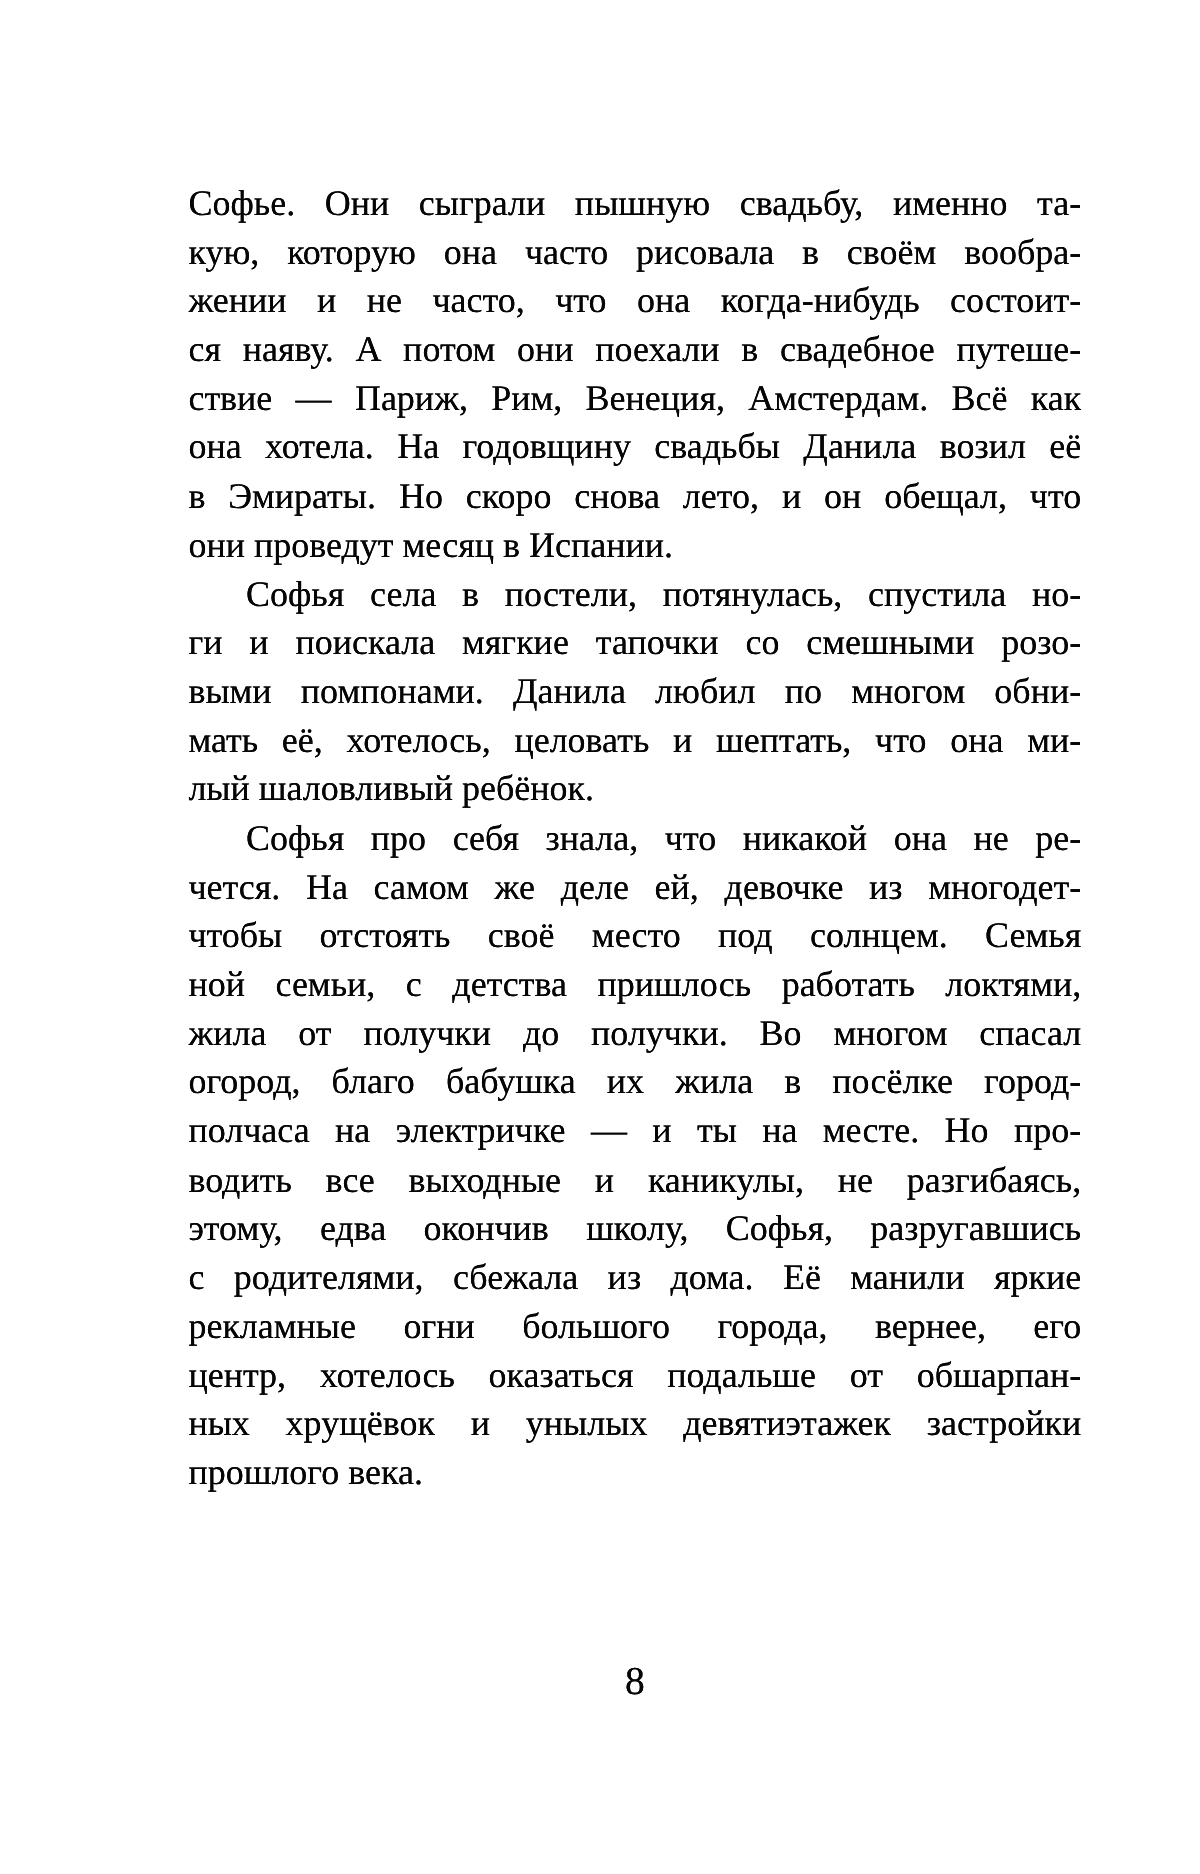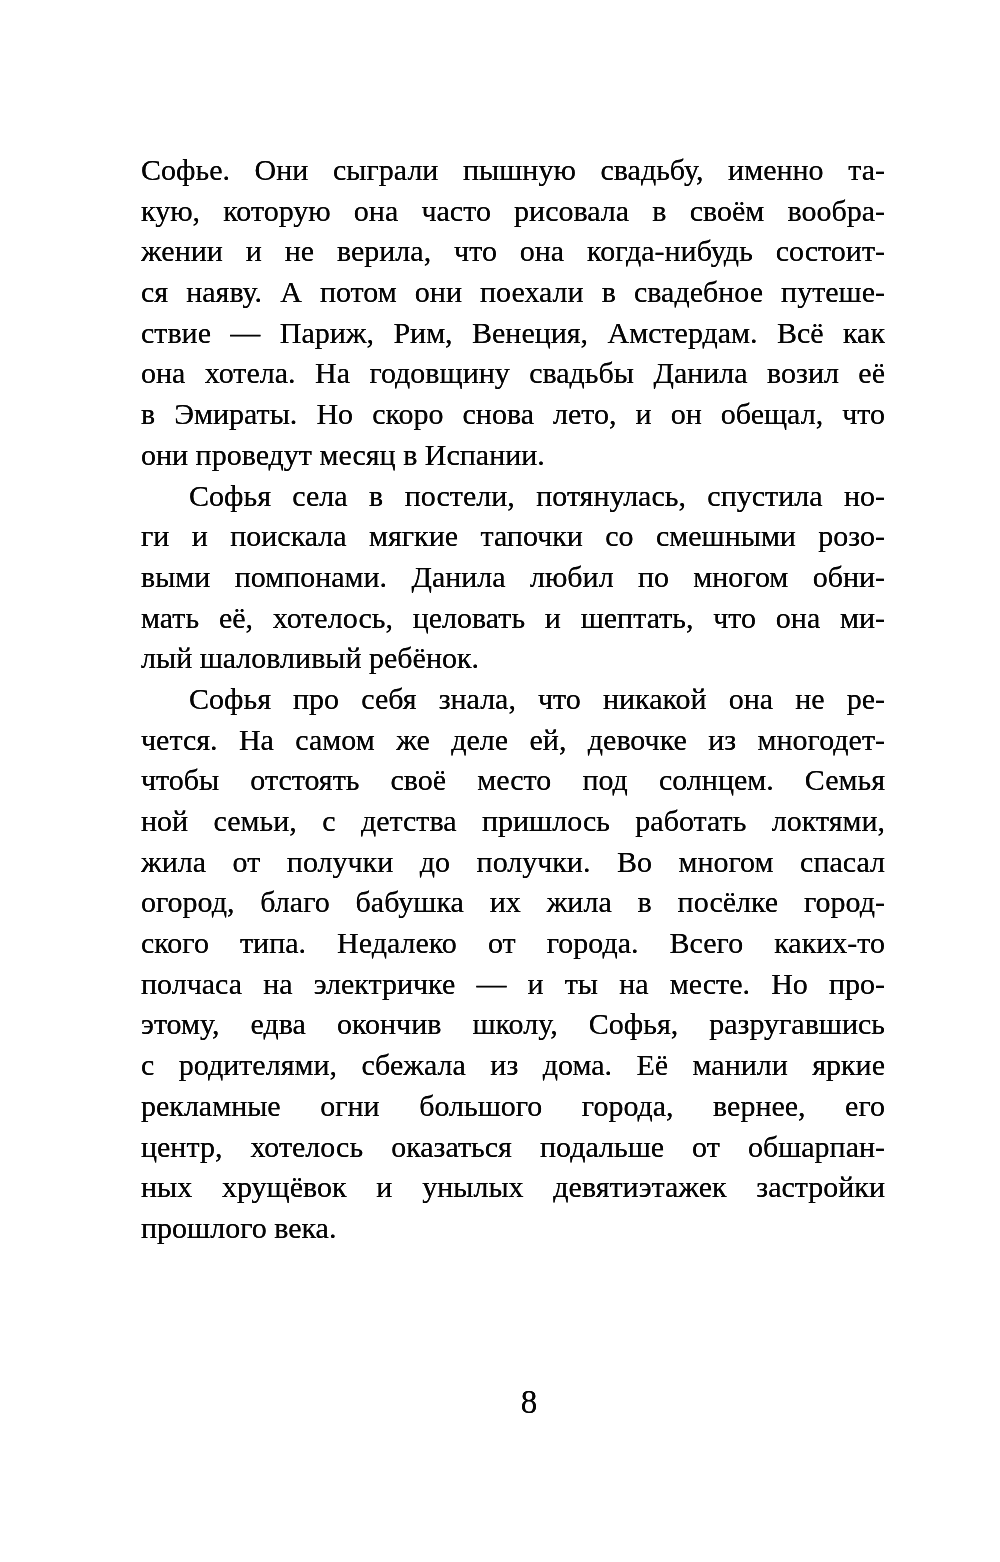--- a/index.html
+++ b/index.html
@@ -11,21 +11,21 @@
     position: relative;
     width: 1000px;
     height: 1562px;
     background: #ffffff;
     overflow: hidden;
     font-family: "Liberation Serif", "DejaVu Serif", serif;
     color: #000000;
   }
   .text-block {
     position: absolute;
-    left: 141px;
+    left: 157px;
     top: 150px;
     width: 744px;
   }
   .paragraph {
     margin: 0;
     padding: 0;
   }
   .line {
     font-size: 30px;
     line-height: 40.7px;
@@ -58,21 +58,21 @@
 </head>
 <body>
 
 <div class="page">
 
   <div class="text-block">
 
     <div class="paragraph">
       <div class="line">Софье. Они сыграли пышную свадьбу, именно та-</div>
       <div class="line">кую, которую она часто рисовала в своём вообра-</div>
-      <div class="line">жении и не верила, что она когда-нибудь состоит-</div>
+      <div class="line">жении и не часто, что она когда-нибудь состоит-</div>
       <div class="line">ся наяву. А потом они поехали в свадебное путеше-</div>
       <div class="line">ствие — Париж, Рим, Венеция, Амстердам. Всё как</div>
       <div class="line">она хотела. На годовщину свадьбы Данила возил её</div>
       <div class="line">в Эмираты. Но скоро снова лето, и он обещал, что</div>
       <div class="line end">они проведут месяц в Испании.</div>
     </div>
 
     <div class="paragraph">
       <div class="line indent">Софья села в постели, потянулась, спустила но-</div>
       <div class="line">ги и поискала мягкие тапочки со смешными розо-</div>
@@ -81,22 +81,22 @@
       <div class="line end">лый шаловливый ребёнок.</div>
     </div>
 
     <div class="paragraph">
       <div class="line indent">Софья про себя знала, что никакой она не ре-</div>
       <div class="line">чется. На самом же деле ей, девочке из многодет-</div>
       <div class="line">чтобы отстоять своё место под солнцем. Семья</div>
       <div class="line">ной семьи, с детства пришлось работать локтями,</div>
       <div class="line">жила от получки до получки. Во многом спасал</div>
       <div class="line">огород, благо бабушка их жила в посёлке город-</div>
-      <div class="line">ского типа. Недалеко от города. Всего каких-то</div>
       <div class="line">полчаса на электричке — и ты на месте. Но про-</div>
+      <div class="line">водить все выходные и каникулы, не разгибаясь,</div>
       <div class="line">этому, едва окончив школу, Софья, разругавшись</div>
       <div class="line">с родителями, сбежала из дома. Её манили яркие</div>
       <div class="line">рекламные огни большого города, вернее, его</div>
       <div class="line">центр, хотелось оказаться подальше от обшарпан-</div>
       <div class="line">ных хрущёвок и унылых девятиэтажек застройки</div>
       <div class="line end">прошлого века.</div>
     </div>
 
   </div>
 

